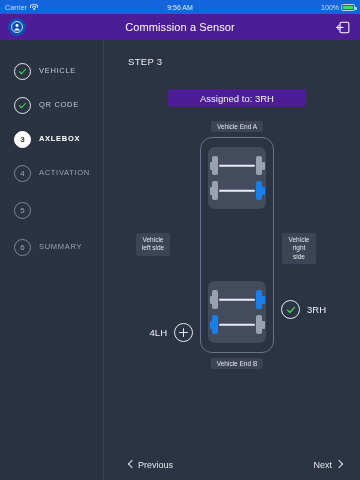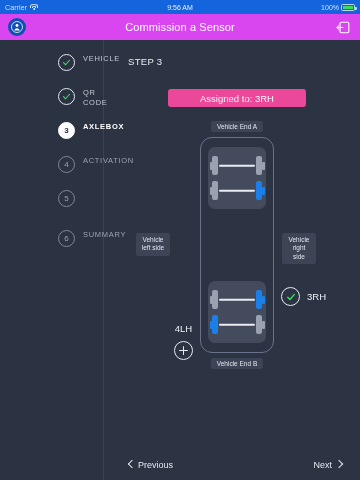--- a/index.html
+++ b/index.html
@@ -24,60 +24,60 @@
   .wifi-ico .w2{width:4px;height:2px;top:2.5px;}
   .wifi-ico .w3{width:1.5px;height:1.5px;top:4.5px;background:#cfe0f7;border-radius:50%;border:none;}
   .sb-center{position:absolute;left:0;right:0;text-align:center;font-size:7px;color:#eaf1fc;}
   .sb-right{margin-left:auto;display:flex;align-items:center;gap:2px;z-index:2;}
   .batt{width:14px;height:7px;border:1px solid #bcd4f4;border-radius:1.5px;position:relative;padding:1px;}
   .batt i{display:block;height:100%;width:100%;background:#3ddb5a;border-radius:.5px;}
   .batt:after{content:"";position:absolute;right:-2.5px;top:2px;width:1.5px;height:3px;background:#bcd4f4;border-radius:0 1px 1px 0;}
 
   
   .navbar{
-    height:26px;background:#d946ef;display:flex;align-items:center;
+    height:26px;background:#4c1d95;display:flex;align-items:center;
     padding:0 8px;position:relative;
   }
   .nav-title{
     position:absolute;left:0;right:0;text-align:center;
     font-size:11px;color:#fff;letter-spacing:.1px;
   }
   .avatar-btn{width:18px;height:18px;border-radius:50%;background:#0d4fb5;
     display:flex;align-items:center;justify-content:center;z-index:2;}
   .avatar-btn svg{width:12px;height:12px;display:block;}
   .logout-btn{margin-left:auto;z-index:2;width:18px;height:18px;display:flex;align-items:center;justify-content:center;}
   .logout-btn svg{width:14px;height:13px;display:block;}
 
   
   .shell{display:flex;height:440px;}
   .sidebar{
     width:104px;background:#2b3342;border-right:1px solid #3a4354;
     padding-top:14px;flex:0 0 104px;
   }
-  .step{display:flex;gap:8px;padding:0 0 0 14px;height:34px;margin-left:44px;}
+  .step{display:flex;align-items:center;gap:8px;padding:0 0 0 14px;height:34px;}
   .step .circ{
     width:17px;height:17px;border-radius:50%;flex:0 0 17px;
     display:flex;align-items:center;justify-content:center;
     border:1px solid #7d879a;font-size:8px;color:#9aa3b4;
   }
   .step.done .circ{border-color:#e3e8f0;}
   .step.done .circ svg{width:9px;height:9px;}
   .step.active .circ{background:#ffffff;border-color:#ffffff;color:#2b3342;font-weight:bold;}
   .step .lbl{font-size:7.5px;letter-spacing:.7px;color:#9aa3b4;line-height:1.35;}
   .step.done .lbl{color:#c3cad6;}
   .step.active .lbl{color:#ffffff;font-weight:bold;}
   .step.two-line{height:40px;}
 
   
   .main{flex:1;position:relative;padding:16px 14px 0 24px;}
   .step-kicker{font-size:9.5px;color:#e8ecf3;letter-spacing:.3px;}
   .instructions{margin-top:12px;font-size:8.2px;line-height:1.55;color:#dfe4ec;max-width:208px;}
   .assigned-pill{
     margin:22px auto 0;width:138px;height:18px;border-radius:3px;
-    background:#ec4899;display:flex;align-items:center;justify-content:center;
+    background:#4c1d95;display:flex;align-items:center;justify-content:center;
     font-size:9.5px;color:#f2f5f9;
   }
 
   
   .diagram{position:relative;margin-top:14px;height:248px;}
   .end-tag{
     position:absolute;left:50%;transform:translateX(-50%);
     background:#3c4455;border-radius:2px;padding:2px 6px;
     font-size:6.5px;color:#e2e7ef;white-space:nowrap;
   }
@@ -107,23 +107,23 @@
   .axle{position:relative;width:50px;height:20px;display:flex;align-items:center;justify-content:space-between;}
   .axle .shaft{position:absolute;left:7px;right:7px;top:50%;transform:translateY(-50%);height:2.5px;background:#e9edf3;border-radius:1px;}
   .wheel{width:6px;height:19px;border-radius:2px;background:#9aa2b2;position:relative;z-index:2;}
   .wheel:after{content:"";position:absolute;top:5.5px;width:3px;height:8px;background:inherit;border-radius:1px;}
   .wheel.left:after{left:-2.5px;}
   .wheel.right:after{right:-2.5px;}
   .wheel.hl{background:#1a7fe8;}
 
   .marker{position:absolute;display:flex;align-items:center;gap:7px;}
   .marker.right-side{left:50%;margin-left:44px;}
-  .marker.left-side{right:50%;margin-right:44px;flex-direction:column;}
+  .marker.left-side{right:50%;margin-right:44px;flex-direction:row;}
   .m-2rh{top:66px;}
-  .m-3rh{top:166px;}
+  .m-3rh{top:179px;}
   .m-4lh{top:202px;}
   .circ-btn{
     width:19px;height:19px;border-radius:50%;border:1px solid #e6eaf1;
     display:flex;align-items:center;justify-content:center;flex:0 0 19px;
   }
   .circ-btn .plus{position:relative;width:9px;height:9px;}
   .circ-btn .plus:before,.circ-btn .plus:after{
     content:"";position:absolute;background:#e6eaf1;border-radius:.5px;
   }
   .circ-btn .plus:before{left:0;right:0;top:4px;height:1.2px;}

